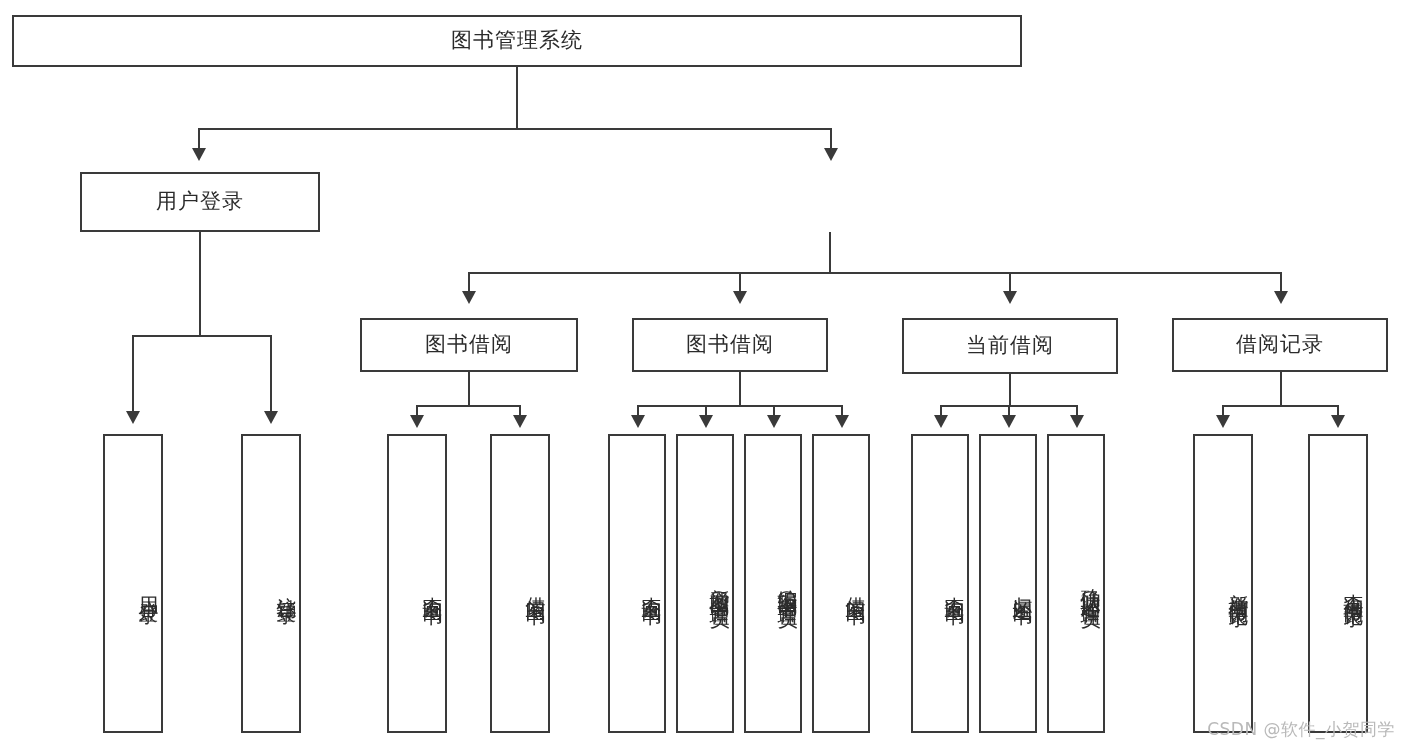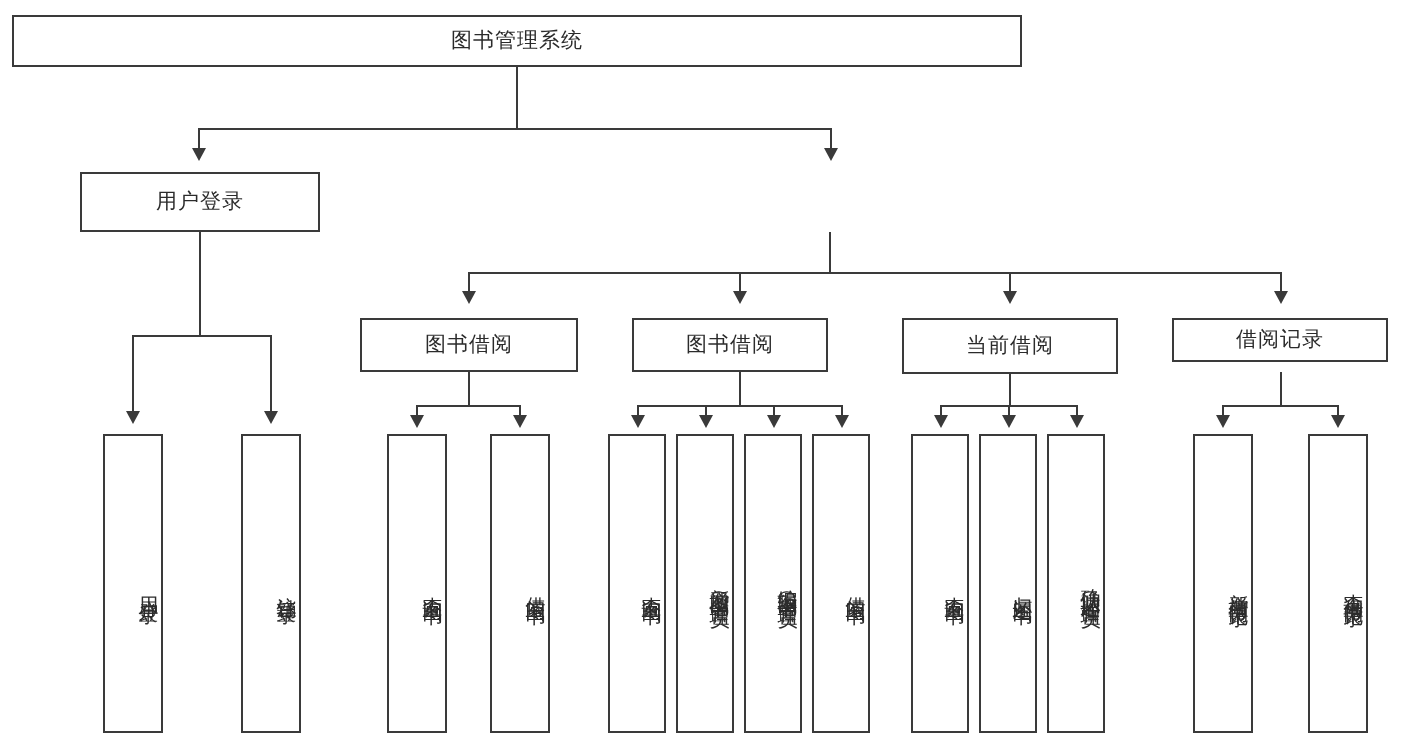--- a/index.html
+++ b/index.html
@@ -119,21 +119,21 @@
 
   <div class="node horiz" style="left:360px; top:318px; width:218px; height:54px;">
     <span>图书借阅</span>
   </div>
   <div class="node horiz" style="left:632px; top:318px; width:196px; height:54px;">
     <span>图书借阅</span>
   </div>
   <div class="node horiz" style="left:902px; top:318px; width:216px; height:56px;">
     <span>当前借阅</span>
   </div>
-  <div class="node horiz" style="left:1172px; top:318px; width:216px; height:44px;">
+  <div class="node horiz" style="left:1172px; top:318px; width:216px; height:54px;">
     <span>借阅记录</span>
   </div>
 
   <div class="vline" style="left:468px; top:372px; height:34px;"></div>
   <div class="hline" style="left:416px; top:405px; width:105px;"></div>
   <div class="vline" style="left:416px; top:405px; height:12px;"></div>
   <div class="arrow" style="left:410px; top:415px;"></div>
   <div class="vline" style="left:519px; top:405px; height:12px;"></div>
   <div class="arrow" style="left:513px; top:415px;"></div>
 
@@ -201,14 +201,15 @@
     <span class="vlabel">确认归还（管理员）</span>
   </div>
 
   <div class="node vert" style="left:1193px; top:434px; width:60px; height:299px;">
     <span class="vlabel">新增借阅记录</span>
   </div>
   <div class="node vert" style="left:1308px; top:434px; width:60px; height:299px;">
     <span class="vlabel">查询借阅记录</span>
   </div>
 
+  <div id="watermark">CSDN @软件_小贺同学</div>
 
 </div>
 
 </body></html>

